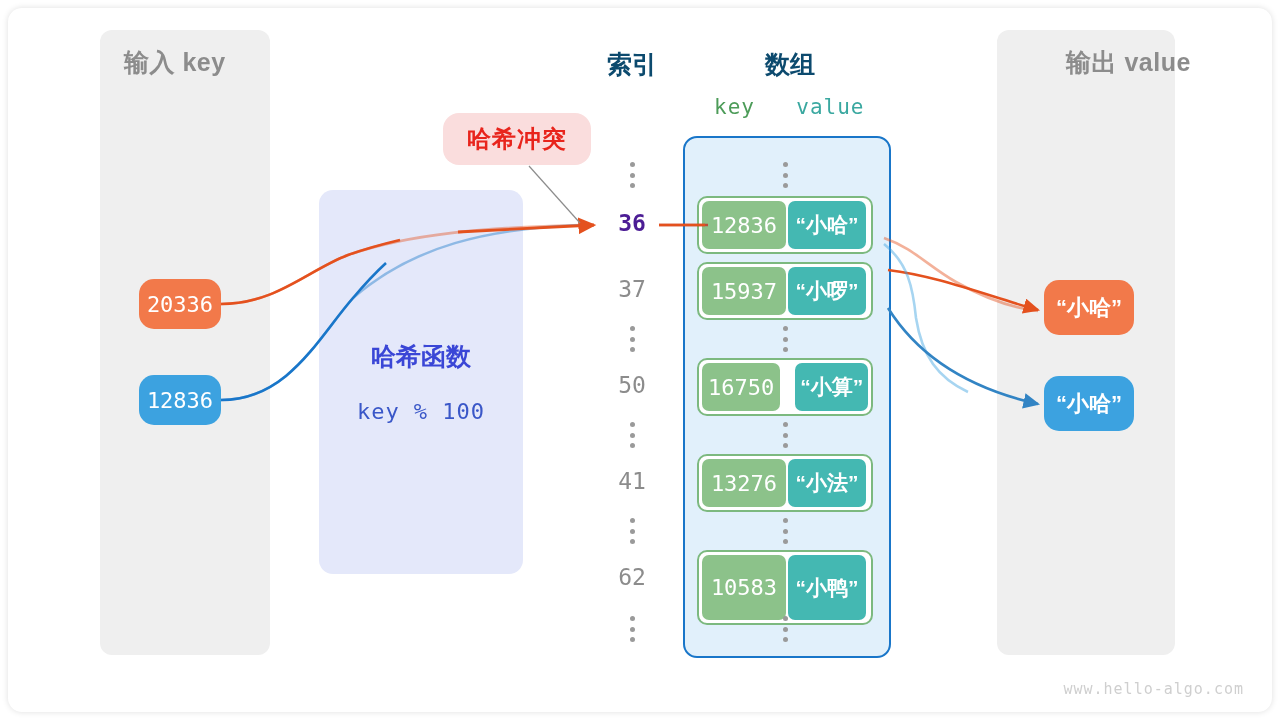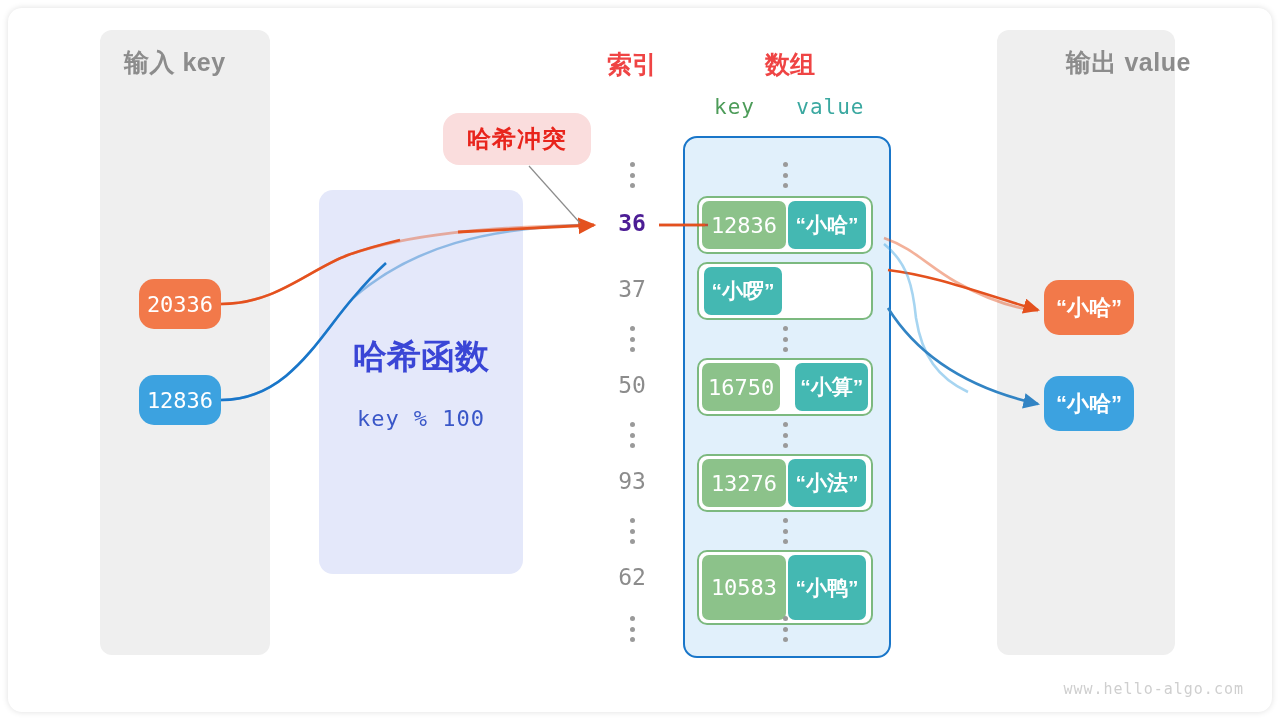--- a/index.html
+++ b/index.html
@@ -16,21 +16,21 @@
   }
   .panel{
     position:absolute;background:#efefef;border-radius:12px;
   }
   .panel-title{
     position:absolute;
     font-size:25px;font-weight:bold;color:#8c8c8c;
     white-space:nowrap;letter-spacing:0.5px;
   }
   .col-title{
-    position:absolute;font-size:25px;font-weight:bold;color:#ef4444;
+    position:absolute;font-size:25px;font-weight:bold;color:#0c4a6e;
     white-space:nowrap;text-align:center;
   }
   .kv-header{
     position:absolute;font-size:21px;white-space:nowrap;
     font-family:"DejaVu Sans Mono","Liberation Mono",monospace;
     letter-spacing:1px;
   }
   .kv-header .k{color:#4d9c59;}
   .kv-header .v{color:#3aa8a0;}
 
@@ -44,21 +44,21 @@
   .pill.cjk{font-family:"Liberation Sans","DejaVu Sans",sans-serif;font-weight:bold;font-size:22px;}
   .pill.orange{background:#f2794a;}
   .pill.blue{background:#3ca2e0;}
 
   
   #hashbox{
     position:absolute;background:#e4e8fa;border-radius:14px;
     display:flex;flex-direction:column;align-items:center;justify-content:center;
   }
   #hashbox .hf-title{
-    font-size:34px;font-weight:bold;color:#3a46d6;margin-bottom:26px;
+    font-size:25px;font-weight:bold;color:#3a46d6;margin-bottom:26px;
     font-family:"Liberation Sans","DejaVu Sans",sans-serif;
   }
   #hashbox .hf-expr{
     font-size:22px;color:#3a57c8;letter-spacing:1px;
     font-family:"DejaVu Sans Mono","Liberation Mono",monospace;
   }
 
   
   #collision{
     position:absolute;background:#fadddd;border-radius:16px;
@@ -153,21 +153,21 @@
         <i></i>
         <i></i>
         <i></i>
       </div>
       <div class="idx" style="left: 588px; width: 72px; top: 364px;">50</div>
       <div class="vdots" style="left: 620px; top: 414px;">
         <i></i>
         <i></i>
         <i></i>
       </div>
-      <div class="idx" style="left: 588px; width: 72px; top: 460px;">93</div>
+      <div class="idx" style="left: 588px; width: 72px; top: 460px;">41</div>
       <div class="vdots" style="left: 620px; top: 510px;">
         <i></i>
         <i></i>
         <i></i>
       </div>
       <div class="idx" style="left: 588px; width: 72px; top: 556px;">62</div>
       <div class="vdots" style="left: 620px; top: 608px;">
         <i></i>
         <i></i>
         <i></i>
@@ -177,20 +177,21 @@
       <div class="vdots" style="left: 773px; top: 154px;">
         <i></i>
         <i></i>
         <i></i>
       </div>
       <div class="cellpair" style="left: 689px; top: 188px; width: 176px; height: 58px;">
         <div class="key">12836</div>
         <div class="val">“小哈”</div>
       </div>
       <div class="cellpair" style="left: 689px; top: 254px; width: 176px; height: 58px;">
+        <div class="key">15937</div>
         <div class="val">“小啰”</div>
       </div>
       <div class="vdots" style="left: 773px; top: 318px;">
         <i></i>
         <i></i>
         <i></i>
       </div>
       <div class="cellpair" style="left: 689px; top: 350px; width: 176px; height: 58px; gap: 13px;">
         <div class="key">16750</div>
         <div class="val">“小算”</div>

